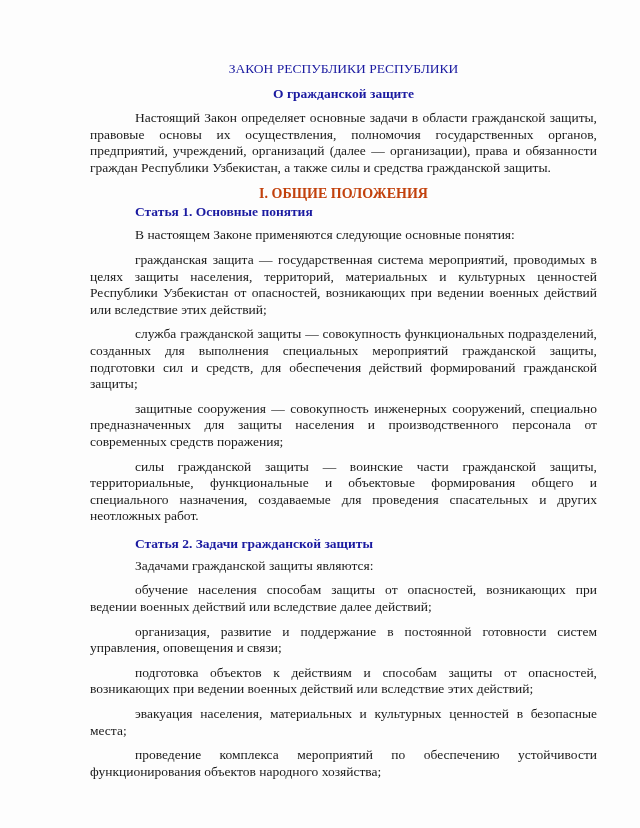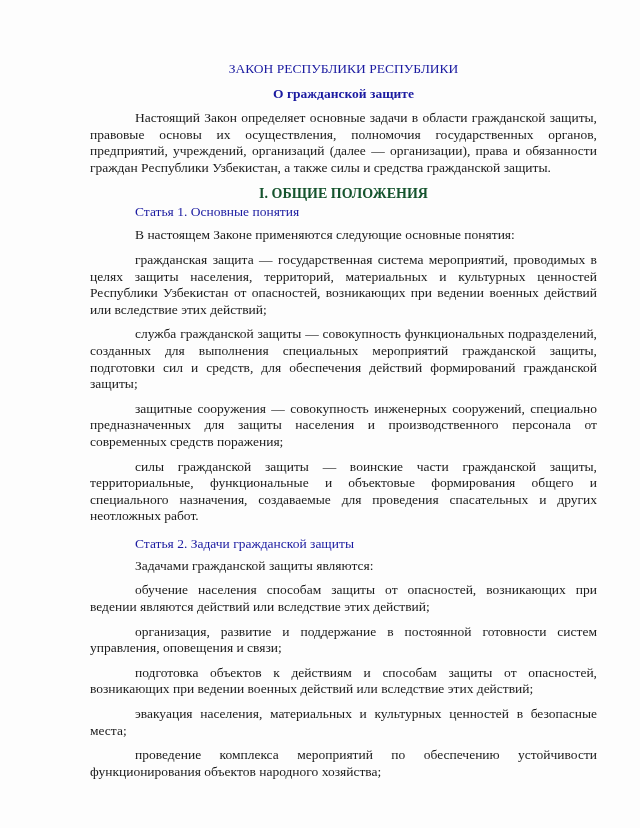--- a/index.html
+++ b/index.html
@@ -42,29 +42,29 @@
       font-size: 13.5px;
       line-height: 16.6px;
       text-align: justify;
       text-indent: 45px;
     }
     .intro {
       margin-top: 6px !important;
     }
     .section-title {
       text-align: center;
-      color: #14532d;
+      color: #c2410c;
       font-weight: bold;
       font-size: 14px;
       line-height: 18px;
       margin: 9px 0 0 0;
     }
     .article-title {
       color: #1a1aa0;
-      font-weight: normal;
+      font-weight: bold;
       font-size: 13.5px;
       line-height: 18px;
       margin: 0;
       padding-left: 45px;
     }
     .gap { margin-top: 8px !important; }
     .gap-lg { margin-top: 10px !important; }
   </style>
 </head>
 <body>
@@ -79,18 +79,18 @@
 
   <h4 class="article-title">Статья 1. Основные понятия</h4>
   <p class="para gap" style="margin-top:6px !important">В настоящем Законе применяются следующие основные понятия:</p>
   <p class="para gap">гражданская защита — государственная система мероприятий, проводимых в целях защиты населения, территорий, материальных и культурных ценностей Республики Узбекистан от опасностей, возникающих при ведении военных действий или вследствие этих действий;</p>
   <p class="para gap">служба гражданской защиты — совокупность функциональных подразделений, созданных для выполнения специальных мероприятий гражданской защиты, подготовки сил и средств, для обеспечения действий формирований гражданской защиты;</p>
   <p class="para gap">защитные сооружения — совокупность инженерных сооружений, специально предназначенных для защиты населения и производственного персонала от современных средств поражения;</p>
   <p class="para gap">силы гражданской защиты — воинские части гражданской защиты, территориальные, функциональные и объектовые формирования общего и специального назначения, создаваемые для проведения спасательных и других неотложных работ.</p>
 
   <h4 class="article-title gap-lg">Статья 2. Задачи гражданской защиты</h4>
   <p class="para gap" style="margin-top:5px !important">Задачами гражданской защиты являются:</p>
-  <p class="para gap">обучение населения способам защиты от опасностей, возникающих при ведении являются действий или вследствие этих действий;</p>
+  <p class="para gap">обучение населения способам защиты от опасностей, возникающих при ведении военных действий или вследствие далее действий;</p>
   <p class="para gap">организация, развитие и поддержание в постоянной готовности систем управления, оповещения и связи;</p>
   <p class="para gap">подготовка объектов к действиям и способам защиты от опасностей, возникающих при ведении военных действий или вследствие этих действий;</p>
   <p class="para gap">эвакуация населения, материальных и культурных ценностей в безопасные места;</p>
   <p class="para gap">проведение комплекса мероприятий по обеспечению устойчивости функционирования объектов народного хозяйства;</p>
 </div>
 
 </body></html>

